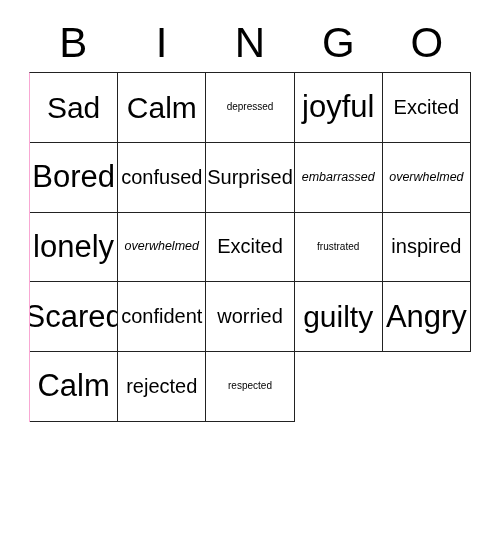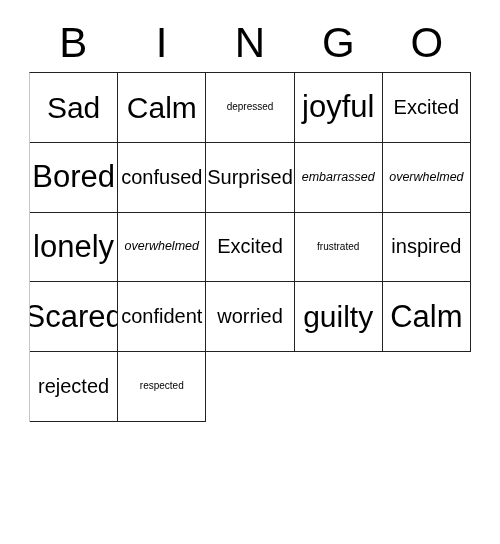--- a/index.html
+++ b/index.html
@@ -155,20 +155,23 @@
         <span class="cell-text len-l">confident</span>
       </div>
     <div class="bingo-cell">
         <span class="cell-text len-l">worried</span>
       </div>
     <div class="bingo-cell">
         <span class="cell-text len-s">guilty</span>
       </div>
 
     <div class="bingo-cell">
+        <span class="cell-text len-m">Angry</span>
+      </div>
+    <div class="bingo-cell">
         <span class="cell-text len-m">Calm</span>
       </div>
     <div class="bingo-cell">
         <span class="cell-text len-l">rejected</span>
       </div>
     <div class="bingo-cell">
         <span class="cell-text len-xl">respected</span>
       </div>
   </div>
 

